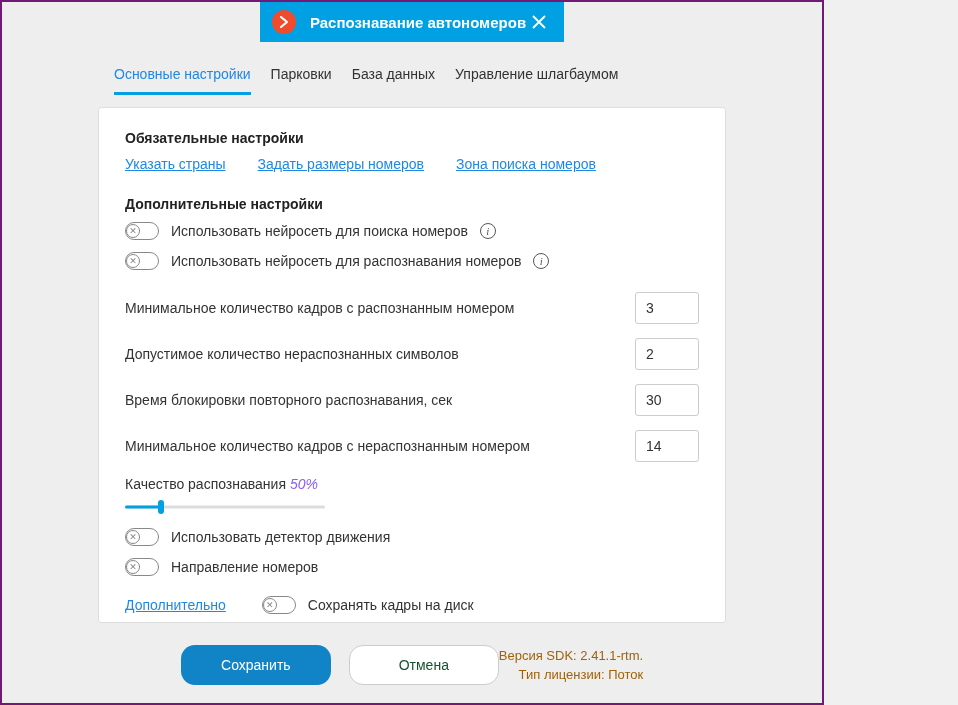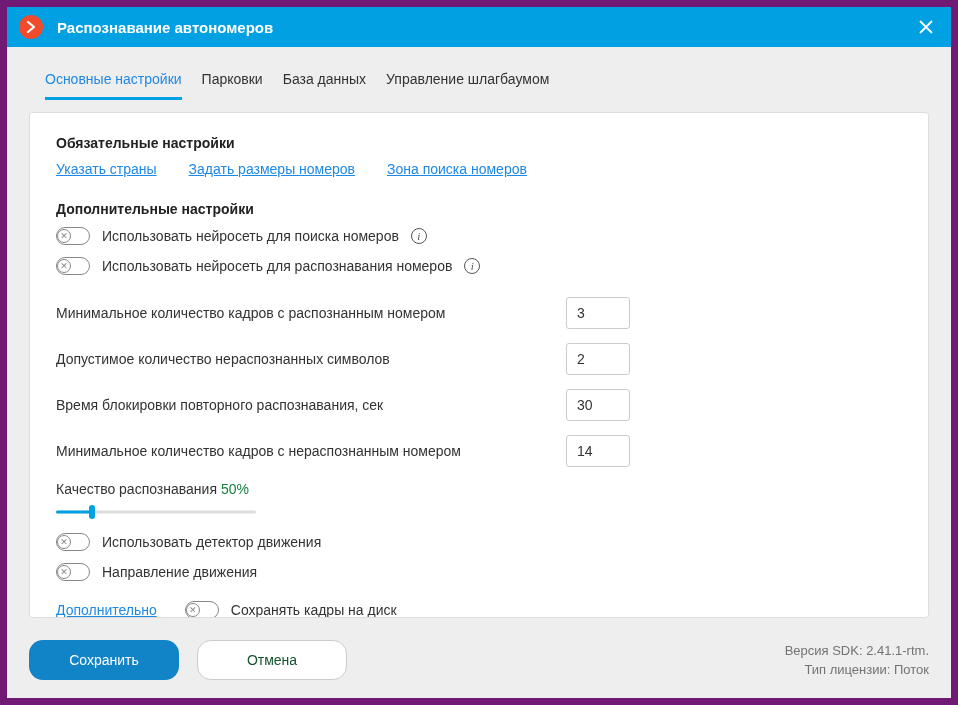--- a/index.html
+++ b/index.html
@@ -5,25 +5,26 @@
     * { box-sizing: border-box; margin: 0; padding: 0; }
     body {
       font-family: "Segoe UI", Arial, sans-serif;
       background: #f0f0f0;
       width: 958px;
       height: 705px;
       overflow: hidden;
     }
     .dialog {
       background: #eeeeee;
-      border: 7px solid #701a75;
-      width: 958px;
+      border: 2px solid #701a75;
+      width: 824px;
       height: 705px;
       display: flex;
       flex-direction: column;
+      align-items: center;
     }
     .titlebar {
       background: #00a0e3;
       color: #fff;
       height: 40px;
       display: flex;
       align-items: center;
       padding: 0 12px;
       justify-content: space-between;
     }
@@ -161,21 +162,21 @@
       padding: 0 10px;
       font-size: 14px;
       color: #333;
     }
     .quality-row {
       font-size: 14px;
       color: #333;
       margin-top: 8px;
       margin-bottom: 8px;
     }
-    .quality-value { color: #15803d; }
+    .quality-value { color: #8b5cf6; font-style: italic; }
     .slider-wrap {
       width: 200px;
       position: relative;
       height: 14px;
       margin-bottom: 14px;
     }
     .slider-track {
       position: absolute;
       top: 50%;
       left: 0;
@@ -199,21 +200,21 @@
       top: 50%;
       width: 6px;
       height: 14px;
       background: #00a0e3;
       border-radius: 3px;
       transform: translate(-50%, -50%);
     }
     .extra-row {
       display: flex;
       align-items: center;
-      gap: 28px;
+      gap: 36px;
       margin-top: 20px;
     }
     .extra-link {
       color: #1e88e5;
       text-decoration: underline;
       font-size: 14px;
       cursor: pointer;
     }
     .footer {
       padding: 12px 22px 18px 22px;
@@ -238,21 +239,21 @@
       color: #fff;
       border: none;
     }
     .btn-secondary {
       background: #fff;
       color: #14532d;
       border: 1px solid #ccc;
     }
     .footer-info {
       font-size: 13px;
-      color: #737373;
+      color: #a16207;
       text-align: right;
       line-height: 1.5;
     }
   </style>
 </head>
 <body>
 
 <div class="dialog">
 
   <div class="titlebar">
@@ -342,21 +343,21 @@
         <div class="toggle">
             <div class="toggle-knob">✕</div>
           </div>
         <span>Использовать детектор движения</span>
       </div>
 
       <div class="toggle-row">
         <div class="toggle">
             <div class="toggle-knob">✕</div>
           </div>
-        <span>Направление движения</span>
+        <span>Направление номеров</span>
       </div>
 
       <div class="extra-row">
         <a class="extra-link">Дополнительно</a>
         <div class="toggle-row" style="margin-bottom:0">
           <div class="toggle">
               <div class="toggle-knob">✕</div>
             </div>
           <span>Сохранять кадры на диск</span>
         </div>

